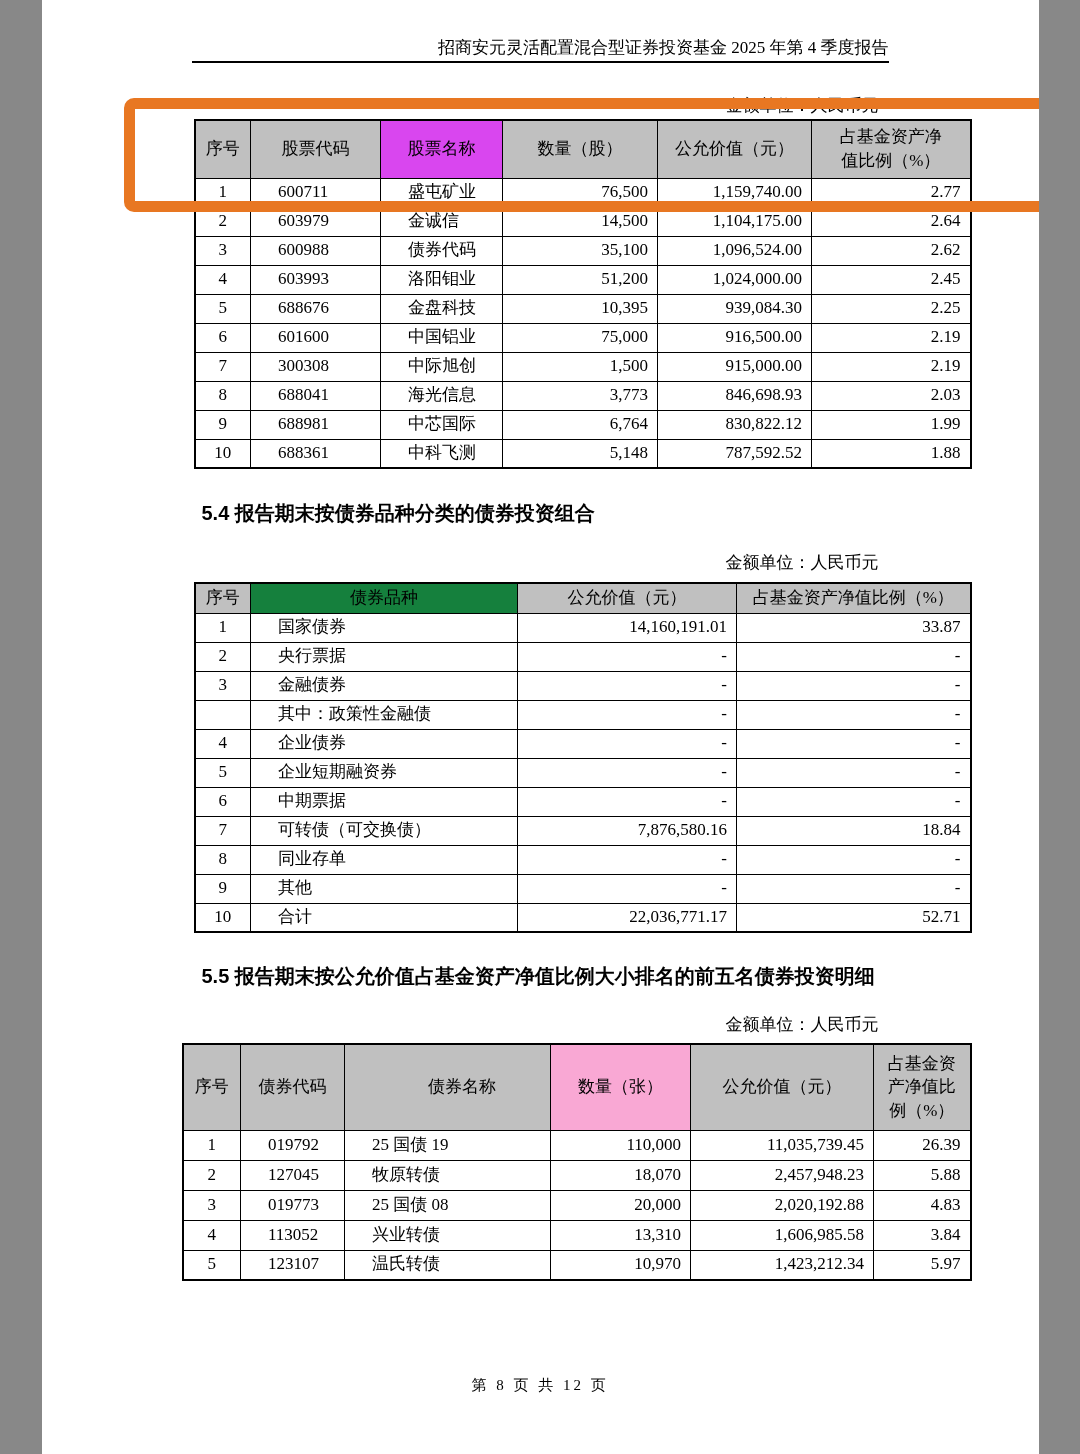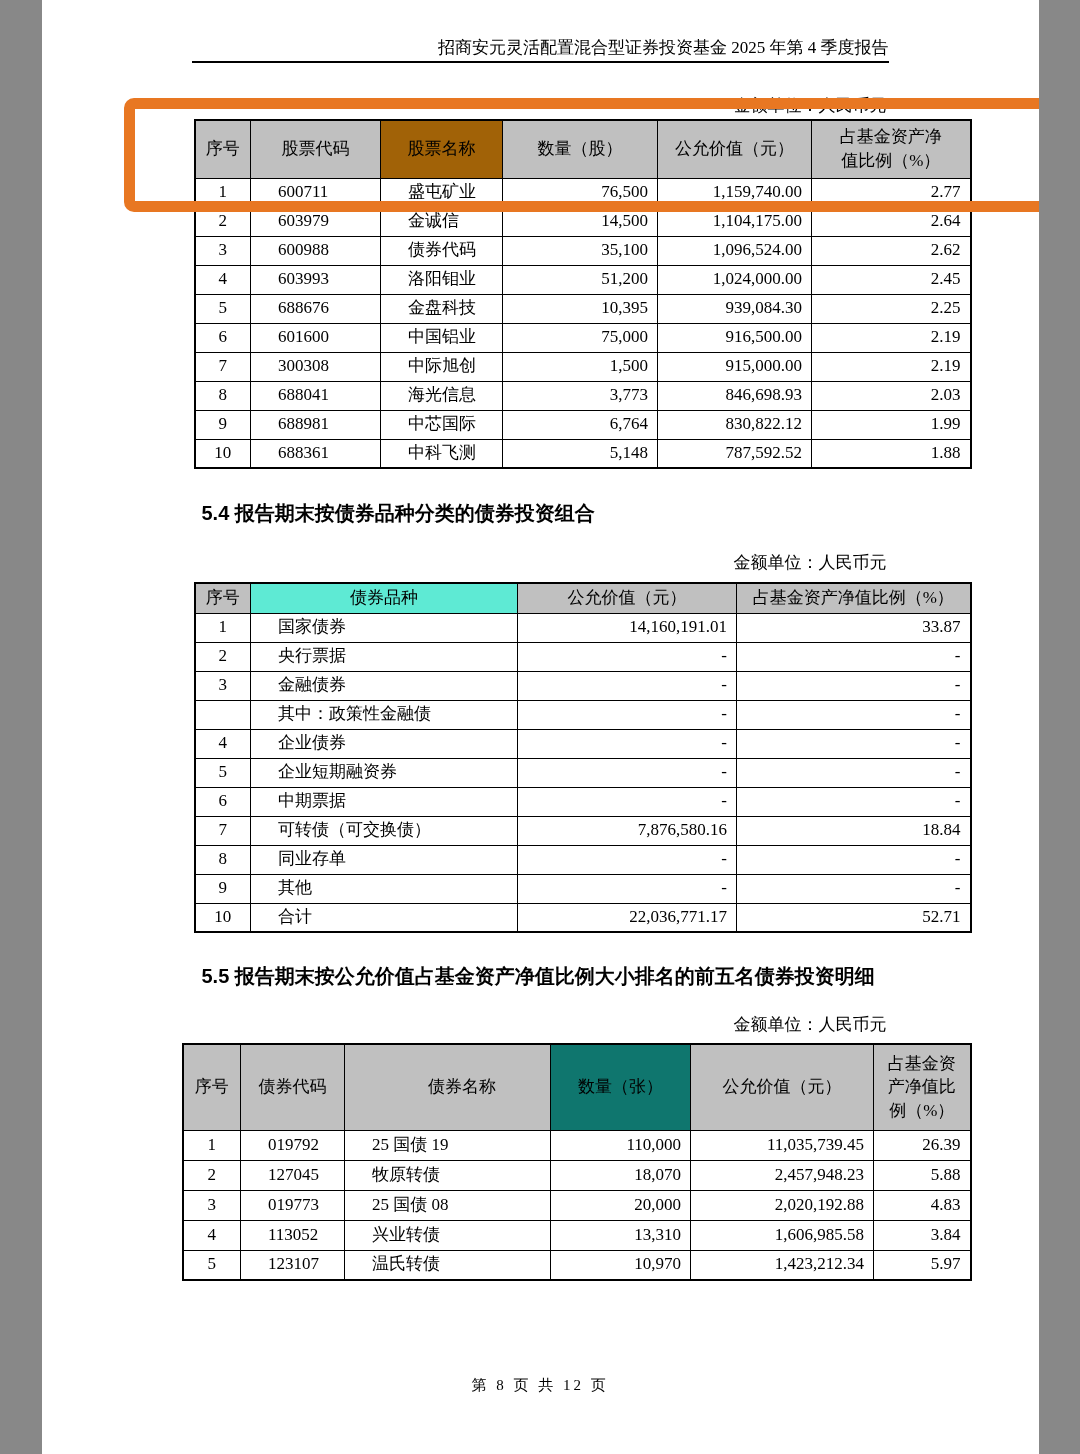--- a/index.html
+++ b/index.html
@@ -15,21 +15,21 @@
   }
   .doc-header-title {
     position:absolute; top:36px; right:150px;
     font-size:17px; white-space:nowrap;
   }
   .header-rule {
     position:absolute; top:61px; left:150px; right:150px;
     border-top:2px solid #000;
   }
   .unit-label {
-    position:absolute; right:152px;
+    position:absolute; right:160px;
     font-size:17px; white-space:nowrap;
   }
   .unit-top  { top:94px; }
   .unit-54   { top:551px; }
   .unit-55   { top:1013px; }
 
   .section-heading {
     position:absolute; left:160px;
     font-family:"Liberation Sans","DejaVu Sans",sans-serif;
     font-weight:bold; font-size:20px; white-space:nowrap;
@@ -101,21 +101,21 @@
         <col style="width:130px">
         <col style="width:122px">
       <col style="width:155px">
         <col style="width:154px">
         <col style="width:159px">
     </colgroup>
     <thead>
       <tr>
         <th style="background: rgb(192, 192, 192);">序号</th>
         <th style="background: rgb(192, 192, 192);">股票代码</th>
-        <th style="background: #a16207;">股票名称</th>
+        <th style="background: #d946ef;">股票名称</th>
         <th style="background: rgb(192, 192, 192); margin-top: 16px;">数量（股）</th>
         <th style="background: rgb(192, 192, 192);">公允价值（元）</th>
         <th class="wrap-narrow" style="background: rgb(192, 192, 192);">占基金资产净值比例（%）</th>
       </tr>
     </thead>
     <tbody>
         <tr>
           <td class="al-c">1</td>
           <td class="al-l">600711</td>
           <td class="al-l">盛屯矿业</td>
@@ -205,21 +205,21 @@
   <table class="bond-category-table">
     <colgroup>
       <col style="width:56px">
         <col style="width:267px">
         <col style="width:219px">
         <col style="width:234px">
     </colgroup>
     <thead>
       <tr>
         <th style="background: rgb(192, 192, 192);">序号</th>
-        <th style="background: #5eead4; margin-top: 28px;">债券品种</th>
+        <th style="background: #15803d; margin-top: 28px;">债券品种</th>
         <th style="background: rgb(192, 192, 192);">公允价值（元）</th>
         <th style="background: rgb(192, 192, 192);">占基金资产净值比例（%）</th>
       </tr>
     </thead>
     <tbody>
         <tr>
           <td class="al-c">1</td>
           <td class="al-l">国家债券</td>
           <td class="al-r">14,160,191.01</td>
           <td class="al-r">33.87</td>
@@ -298,21 +298,21 @@
         <col style="width:206px">
       <col style="width:140px">
         <col style="width:183px">
         <col style="width:97px">
     </colgroup>
     <thead>
       <tr>
         <th style="background: rgb(192, 192, 192);">序号</th>
         <th style="background: rgb(192, 192, 192);">债券代码</th>
         <th style="background: rgb(192, 192, 192); padding-left: 35px;">债券名称</th>
-        <th style="background: #0f766e;">数量（张）</th>
+        <th style="background: #f9a8d4;">数量（张）</th>
         <th style="background: rgb(192, 192, 192);">公允价值（元）</th>
         <th class="wrap-tight" style="background: rgb(192, 192, 192);">占基金资产净值比例（%）</th>
       </tr>
     </thead>
     <tbody>
         <tr>
           <td class="al-c">1</td>
           <td class="al-l">019792</td>
           <td class="al-l">25 国债 19</td>
           <td class="al-r">110,000</td>

